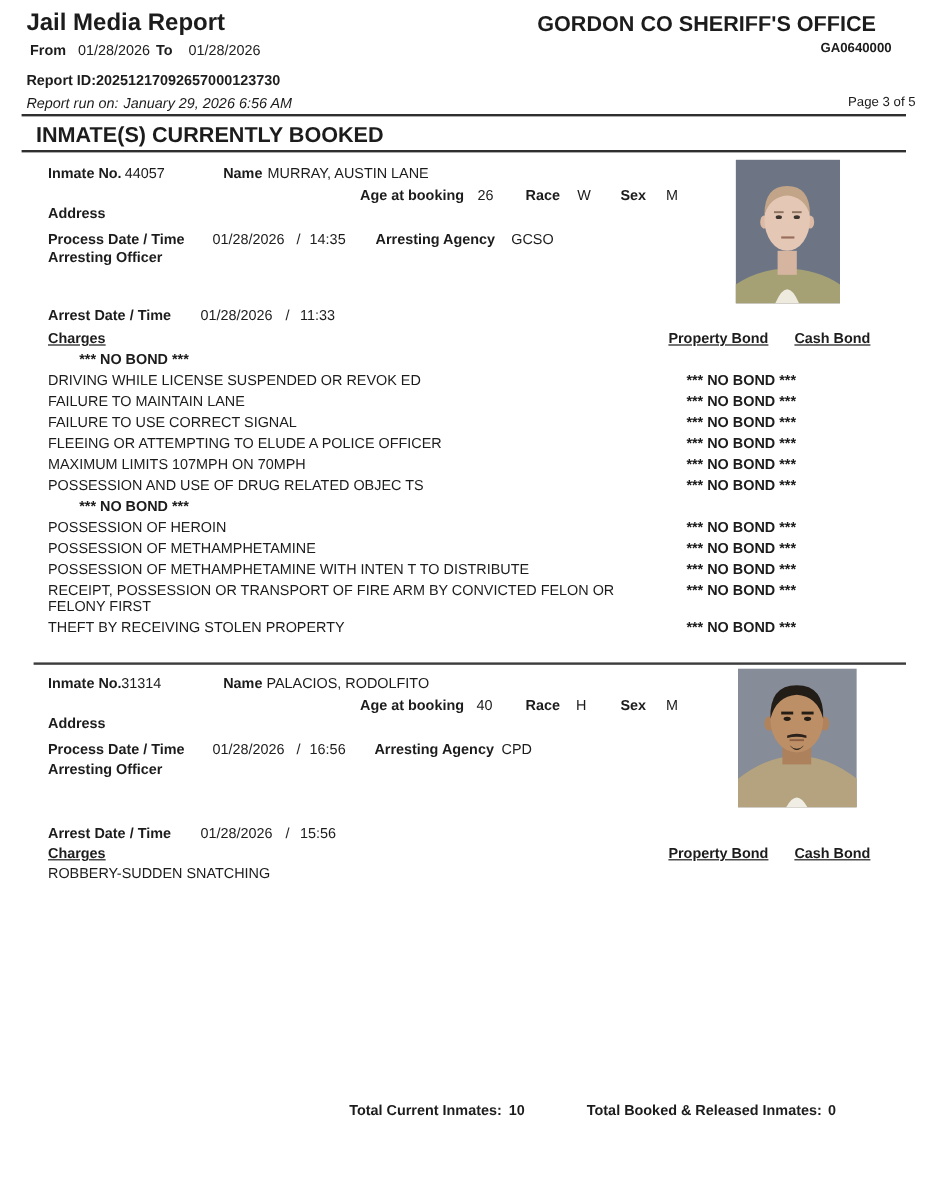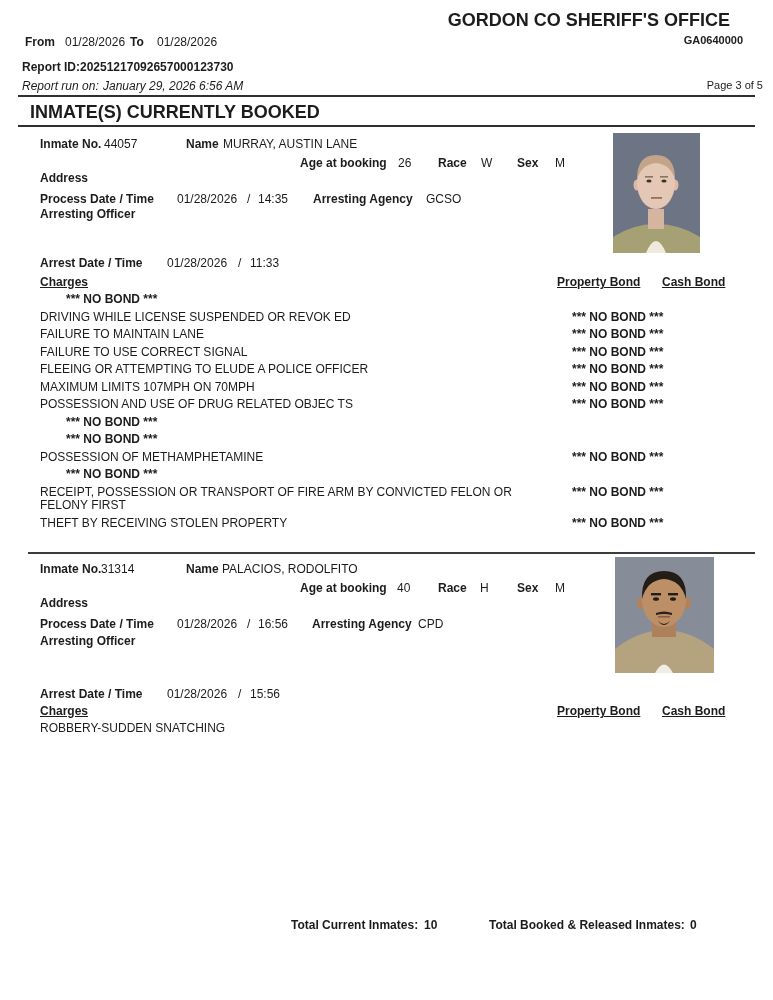--- a/index.html
+++ b/index.html
@@ -26,20 +26,21 @@
   .charge-bond { width: 130px; margin-left: 26px; text-align: left; font-weight: bold; font-size: 12px; flex-shrink: 0; }
   .photo { position: absolute; }
   .photo svg { display: block; }
   .sep { color: #1c1c1c; }
 </style>
 </head>
 <body>
 
 <div class="page">
 
+  <div class="abs b s20" style="left:22px; top:8px;">Jail Media Report</div>
 
   <div class="row" style="top:35px;">
     <span class="lbl s11" style="left:25px;">From</span>
     <span class="s11" style="left:65px;">01/28/2026</span>
     <span class="lbl s11" style="left:130px;">To</span>
     <span class="s11" style="left:157px;">01/28/2026</span>
   </div>
 
   <div class="abs b s15" style="right:43px; top:10px;">GORDON CO SHERIFF'S OFFICE</div>
   <div class="abs b s11" style="right:30px; top:34px;">GA0640000</div>
@@ -144,27 +145,29 @@
         <div class="charge-bond">*** NO BOND ***</div>
       </div>
       <div class="charge-row">
         <div class="charge-text">POSSESSION AND USE OF DRUG RELATED OBJEC TS</div>
         <div class="charge-bond">*** NO BOND ***</div>
       </div>
       <div class="charge-row">
         <div class="charge-bond">*** NO BOND ***</div>
       </div>
       <div class="charge-row">
+        <div class="charge-text">POSSESSION OF HEROIN</div>
         <div class="charge-bond">*** NO BOND ***</div>
       </div>
       <div class="charge-row">
         <div class="charge-text">POSSESSION OF METHAMPHETAMINE</div>
         <div class="charge-bond">*** NO BOND ***</div>
       </div>
       <div class="charge-row">
+        <div class="charge-text">POSSESSION OF METHAMPHETAMINE WITH INTEN T TO DISTRIBUTE</div>
         <div class="charge-bond">*** NO BOND ***</div>
       </div>
       <div class="charge-row">
         <div class="charge-text">RECEIPT, POSSESSION OR TRANSPORT OF FIRE ARM  BY CONVICTED FELON OR FELONY FIRST</div>
         <div class="charge-bond">*** NO BOND ***</div>
       </div>
       <div class="charge-row">
         <div class="charge-text">THEFT BY RECEIVING STOLEN PROPERTY</div>
         <div class="charge-bond">*** NO BOND ***</div>
       </div>

